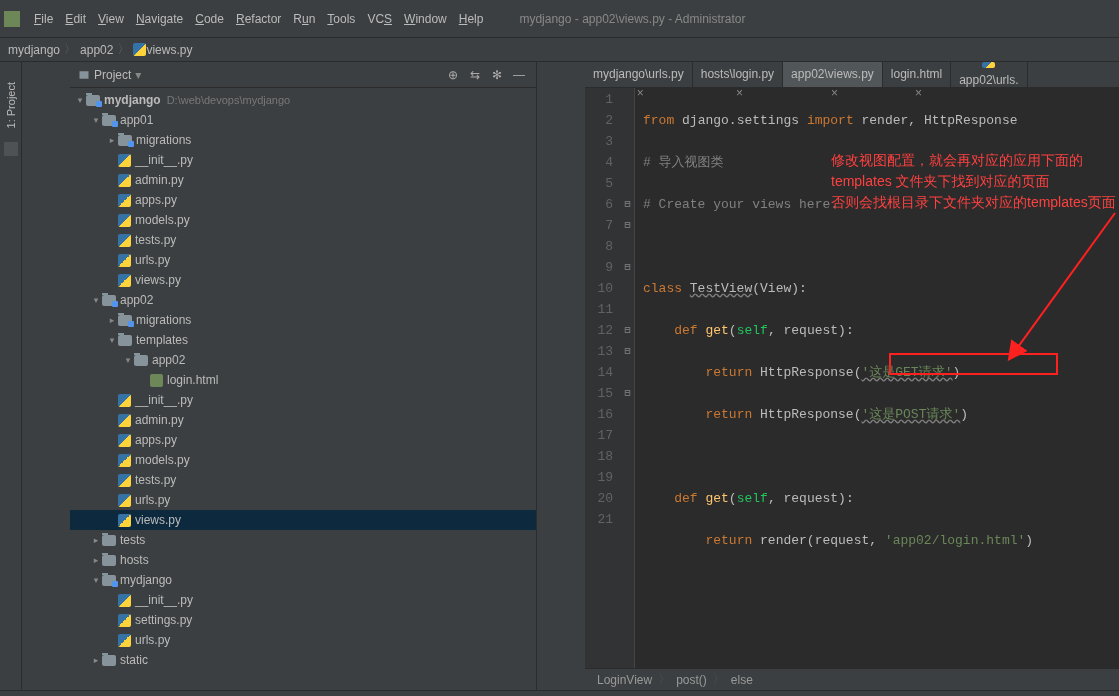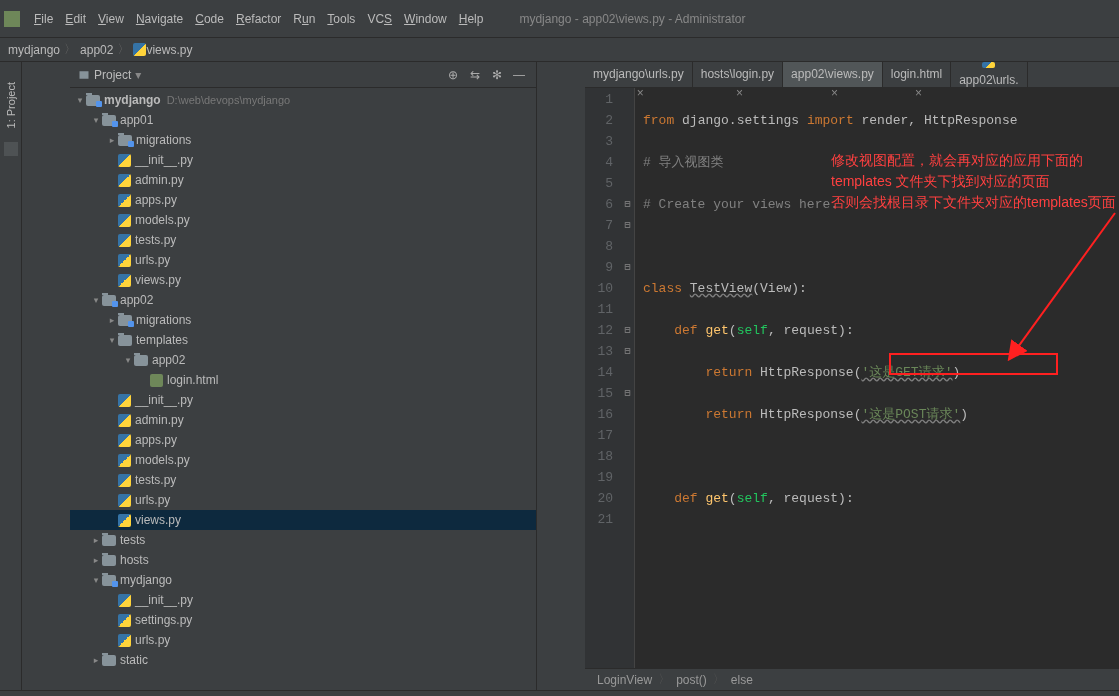--- a/index.html
+++ b/index.html
@@ -331,20 +331,21 @@
 <div class="code-line"><span class="kw">from</span> <span>django.settings</span> <span class="kw">import</span> <span>render, HttpResponse</span></div>
 <div class="code-line"><span class="cmt"># 导入视图类</span></div>
 <div class="code-line"><span class="cmt"># Create your views here.</span></div>
 <div class="code-line"></div>
 <div class="code-line"><span class="kw">class </span><span class="cls">TestView</span><span>(View):</span></div>
 <div class="code-line">    <span class="kw">def </span><span class="fn">get</span><span>(</span><span class="self">self</span><span>, request):</span></div>
 <div class="code-line">        <span class="kw">return </span><span>HttpResponse(</span><span class="str wavy">'这是GET请求'</span><span>)</span></div>
 <div class="code-line">        <span class="kw">return </span><span>HttpResponse(</span><span class="str wavy">'这是POST请求'</span><span>)</span></div>
 <div class="code-line"></div>
 <div class="code-line">    <span class="kw">def </span><span class="fn">get</span><span>(</span><span class="self">self</span><span>, request):</span></div>
+<div class="code-line">        <span class="kw">return </span><span>render(request, </span><span class="str">'app02/login.html'</span><span>)</span></div>
 
 
 
 
 
 
 
 
         
         <div class="annot-red" style="top:62px;left:196px">修改视图配置，就会再对应的应用下面的</div>

